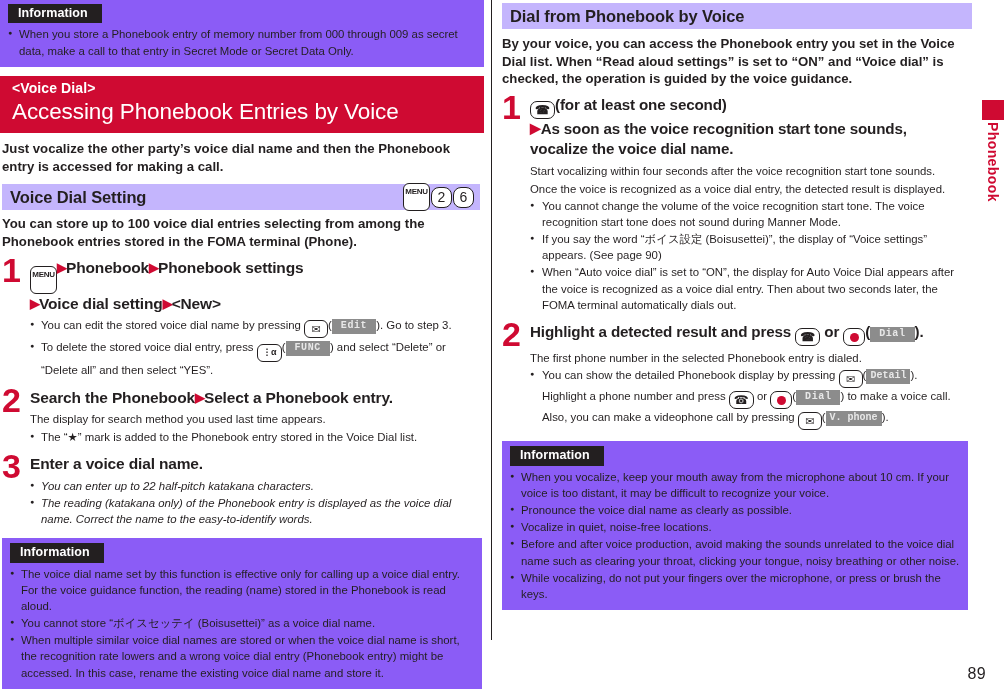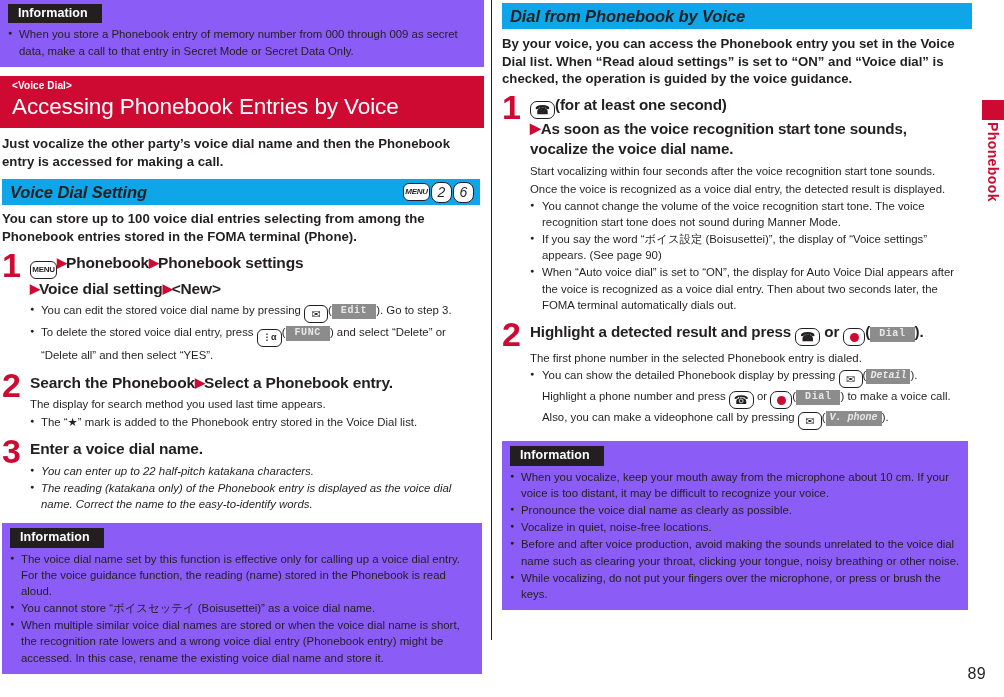--- a/index.html
+++ b/index.html
@@ -75,21 +75,21 @@
   }
 
   
   .banner {
     background: #cf0a32;
     color: #ffffff;
     padding: 4px 12px 8px 12px;
     box-sizing: border-box;
   }
   .banner-kicker {
-    font-size: 10px;
+    font-size: 14px;
     font-weight: bold;
     line-height: 1.25;
     letter-spacing: .1px;
   }
   .banner-title {
     font-size: 22.5px;
     font-weight: normal;
     line-height: 1.16;
     letter-spacing: -0.1px;
     margin-top: 2px;
@@ -98,50 +98,49 @@
   
   .lead {
     font-size: 13.2px;
     font-weight: bold;
     line-height: 1.33;
     margin: 7px 0 0 0;
   }
 
   
   .subhead {
-    background: #0ea5e9;
+    background: #c4b5fd;
     margin-top: 9px;
     height: 26px;
     display: flex;
     align-items: center;
     justify-content: space-between;
     padding: 0 6px 0 8px;
     box-sizing: border-box;
-    font-style: italic;
   }
   .subhead-title {
     font-size: 16.5px;
     font-weight: bold;
     line-height: 1;
     letter-spacing: -0.1px;
   }
   .keyrow { display: flex; align-items: center; gap: 1px; }
 
   
   .key {
     display: inline-block;
     border: 1.4px solid #231f20;
     border-radius: 7px;
     background: #ffffff;
     box-sizing: border-box;
     text-align: center;
     vertical-align: -4px;
   }
   .key-menu {
-    width: 27px; height: 18px; line-height: 15px;
+    width: 27px; height: 28px; line-height: 15px;
     font-size: 8px; font-weight: bold; letter-spacing: -0.3px;
     border-radius: 6px;
   }
   .key-num {
     width: 21px; height: 21px; line-height: 18px;
     font-size: 14px; font-weight: normal;
     border-radius: 8px;
   }
   .key-mail {
     width: 24px; height: 18px; line-height: 16px;
@@ -179,21 +178,21 @@
     font-size: 10px;
     font-weight: bold;
     letter-spacing: .6px;
     padding: 1px 9px 2px 9px;
     line-height: 1.15;
     vertical-align: 1px;
     text-align: center;
     min-width: 36px;
     box-sizing: border-box;
   }
-  .softkey.tight { padding-left: 4px; padding-right: 4px; min-width: 0; letter-spacing: 0; font-style: italic; }
+  .softkey.tight { padding-left: 4px; padding-right: 4px; min-width: 0; letter-spacing: 0; }
 
   
   .body-text {
     font-size: 13.2px;
     font-weight: bold;
     line-height: 1.33;
     margin: 5px 0 0 0;
   }
 
   

